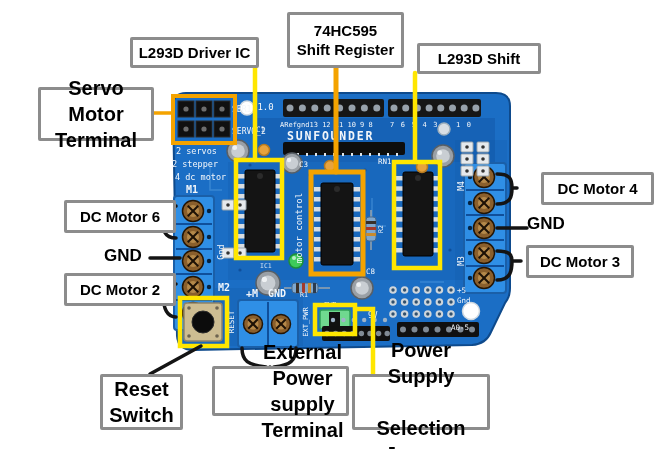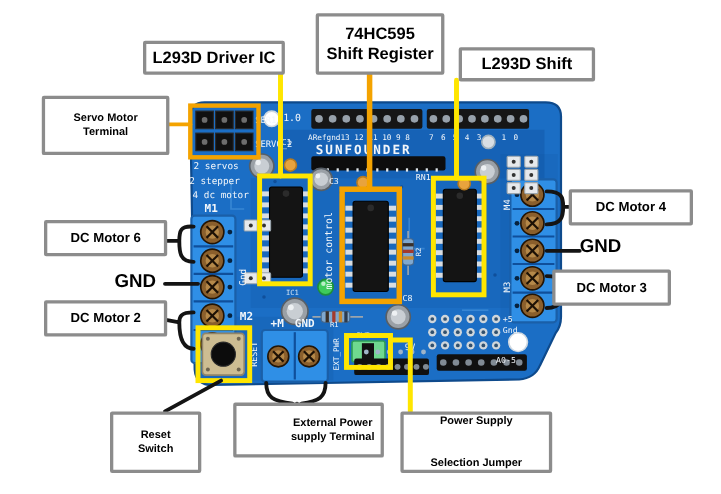--- a/index.html
+++ b/index.html
@@ -2,21 +2,21 @@
 <html><head>
 <meta charset="utf-8">
 <style>
   html,body{margin:0;padding:0;background:#fff;}
   .stage{position:relative;width:655px;height:449px;background:#ffffff;overflow:hidden;
          font-family:"Liberation Sans",sans-serif;}
   svg{position:absolute;left:0;top:0;}
   .lbl{position:absolute;background:#ffffff;border:3px solid #8c8c8c;border-radius:2px;
        display:flex;flex-direction:column;align-items:center;justify-content:center;
        font-weight:bold;color:#000;text-align:center;box-sizing:border-box;line-height:1.3;}
-  .fs15{font-size:15px;} .fs16{font-size:12px;} .fs14{font-size:10px;}
+  .fs15{font-size:15px;} .fs16{font-size:15px;margin-left:24px;} .fs14{font-size:20px;}
   .gnd-text{position:absolute;font-weight:bold;font-size:17px;color:#000;}
   text{font-family:"DejaVu Sans Mono",monospace;}
 </style>
 </head>
 <body>
 
 <div class="stage">
 
 <svg width="655" height="449" viewBox="0 0 655 449">
 
@@ -506,21 +506,21 @@
   <span>DC Motor 2</span>
 </div>
 <div class="lbl fs14" style="left:100px;top:374px;width:83px;height:56px;">
   <span>Reset</span>
   <span>Switch</span>
 </div>
 <div class="lbl fs14" style="left:212px;top:366px;width:137px;height:50px;padding-left:44px;">
   <span>External Power</span>
   <span>supply Terminal</span>
 </div>
-<div class="lbl fs14" style="left:364px;top:374px;width:138px;height:56px;gap:26px;">
+<div class="lbl fs14" style="left:352px;top:374px;width:138px;height:56px;gap:26px;">
   <span>Power Supply</span>
   <span>Selection Jumper</span>
 </div>
 <div class="lbl fs16" style="left:517px;top:172px;width:113px;height:33px;">
   <span>DC Motor 4</span>
 </div>
 <div class="gnd-text" style="left:527px;top:214px;">
   <span>GND</span>
 </div>
 <div class="lbl fs16" style="left:502px;top:245px;width:108px;height:33px;">

